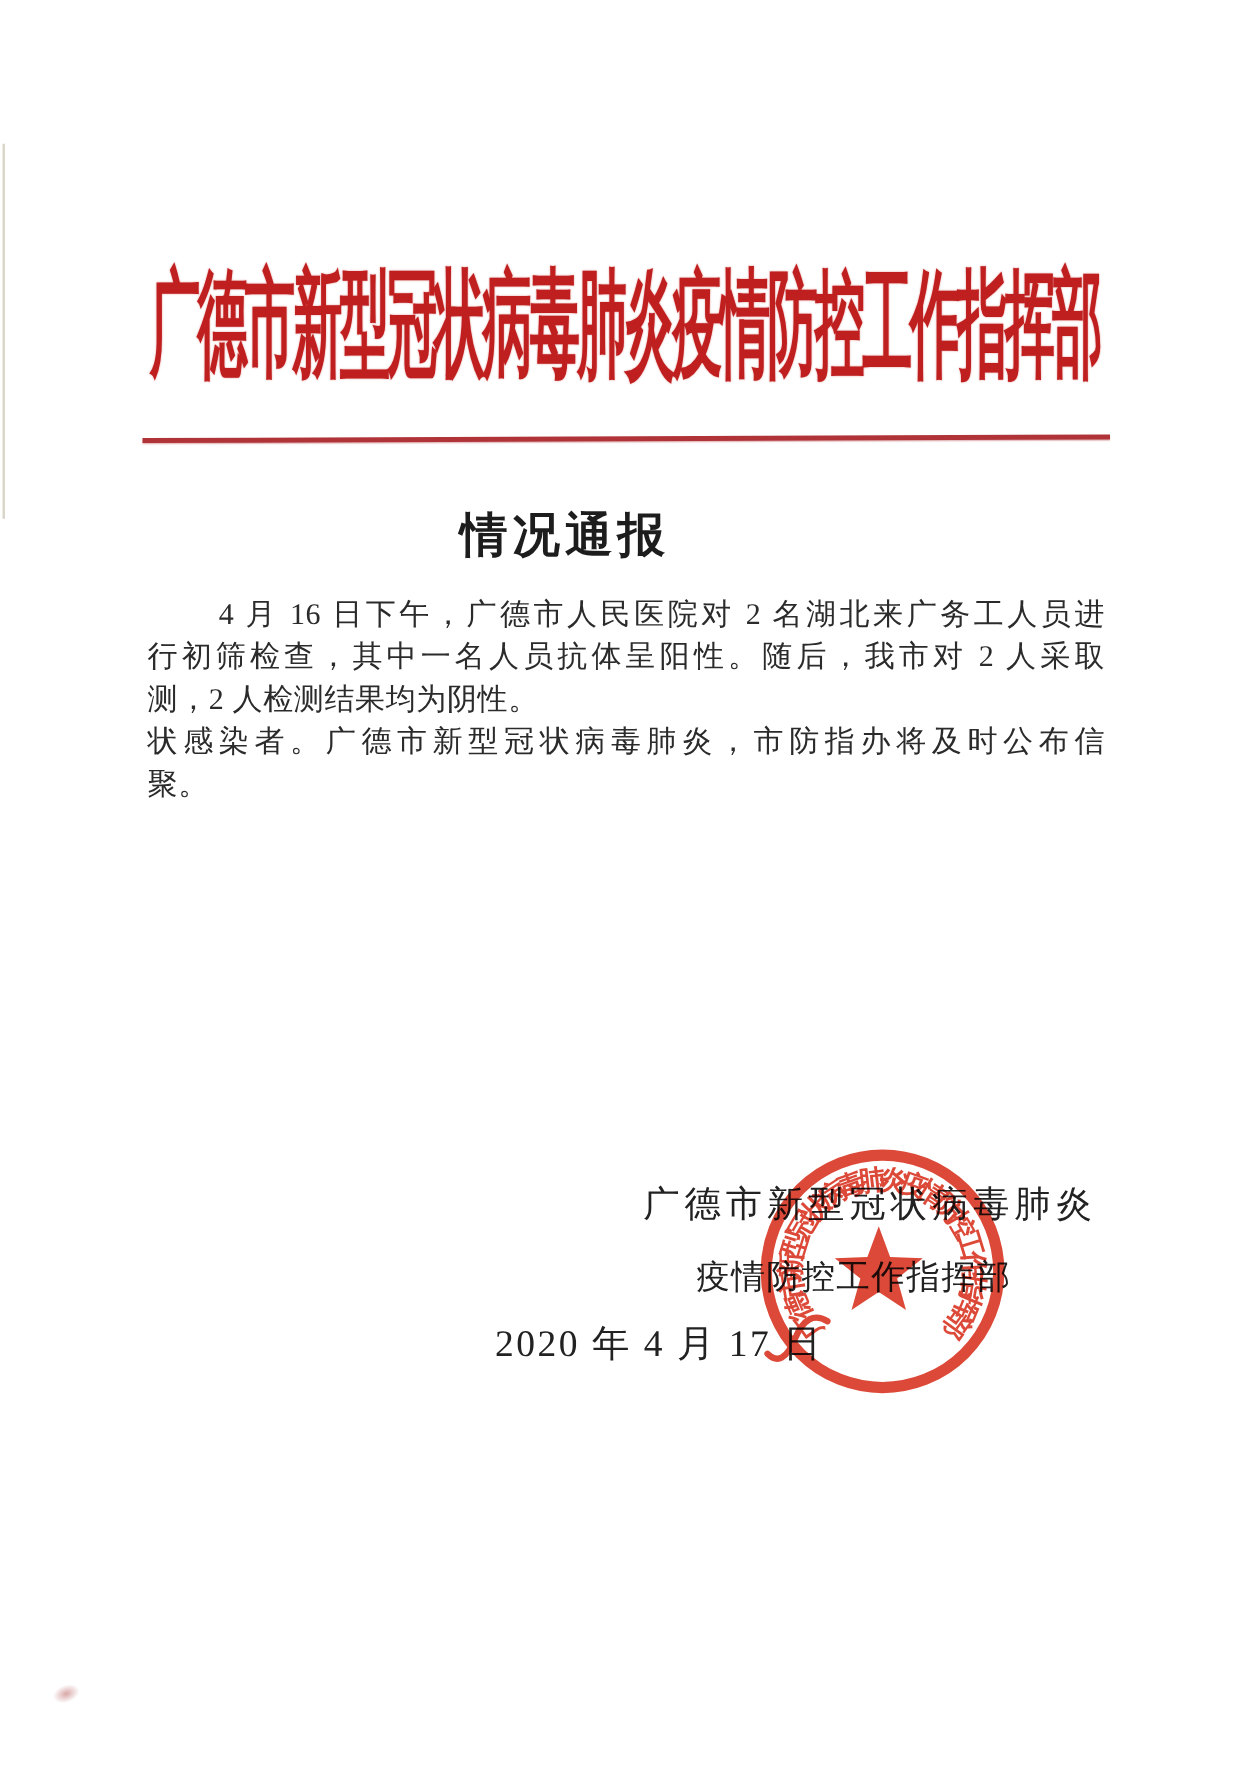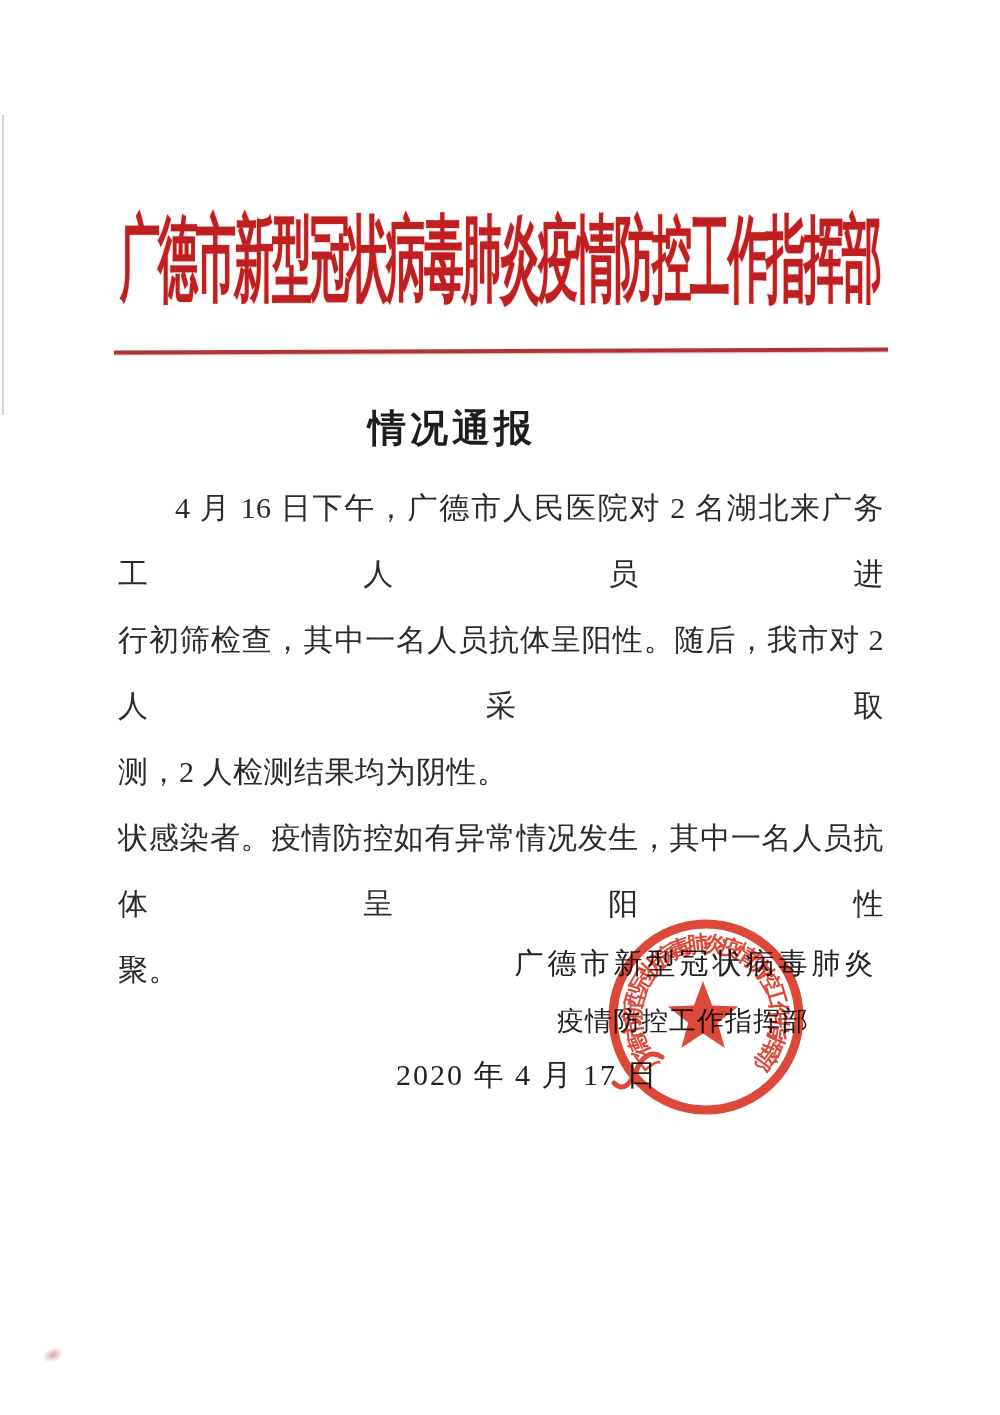--- a/index.html
+++ b/index.html
@@ -35,21 +35,21 @@
   .doc-title{
     position:absolute;top:403px;left:0;width:904px;height:48px;
     text-align:center;font-size:38px;font-weight:700;letter-spacing:4px;
     color:#1d1d1d;
   }
   
   .body-block{
     position:absolute;top:475px;left:118px;width:766px;color:var(--body-text);
   }
   .body-line{
-    font-size:30px;line-height:66px;white-space:nowrap;
+    font-size:24px;line-height:34px;white-space:nowrap;
     text-align:justify;text-align-last:justify;white-space:normal;
     letter-spacing:.5px;
   }
   .body-line.indent{text-indent:57px;}
   .body-line.lastline{text-align-last:left;}
   
   .sig-line{position:absolute;color:#222;white-space:nowrap;}
   .sig-org1{top:944px;left:396px;width:600px;text-align:center;font-size:29px;letter-spacing:4px;}
   .sig-org2{top:1003px;left:396px;width:574px;text-align:center;font-size:27px;letter-spacing:1px;}
   .sig-date{top:1055px;left:396px;width:574px;text-align:left;font-size:30px;letter-spacing:2px;}
@@ -79,21 +79,21 @@
   </div>
 
   <div class="red-rule"></div>
 
   <div class="doc-title">情况通报</div>
 
   <div class="body-block">
     <div class="body-line indent">4 月 16 日下午，广德市人民医院对 2 名湖北来广务工人员进</div>
     <div class="body-line">行初筛检查，其中一名人员抗体呈阳性。随后，我市对 2 人采取</div>
     <div class="body-line lastline">测，2 人检测结果均为阴性。</div>
-    <div class="body-line">状感染者。疫情防控如有异常情况发生，其中一名人员抗体呈阳性</div>
+    <div class="body-line">状感染者。广德市新型冠状病毒肺炎，市防指办将及时公布信</div>
     <div class="body-line lastline">聚。</div>
   </div>
 
   <div class="sig-line sig-org1">广德市新型冠状病毒肺炎</div>
   <div class="sig-line sig-org2">疫情防控工作指挥部</div>
   <div class="sig-line sig-date">2020 年 4 月 17 日</div>
 
   <svg class="seal" viewBox="0 0 236 236" xmlns="http://www.w3.org/2000/svg">
     <circle cx="118" cy="118" r="93" fill="none" stroke="#da3b28" stroke-width="9"></circle>
     <polygon fill="#da3b28" points="115,82 124.1,106.5 150.2,107.6 129.7,123.8 136.8,148.9 115,134.5 93.2,148.9 100.3,123.8 79.8,107.6 105.9,106.5"></polygon>

